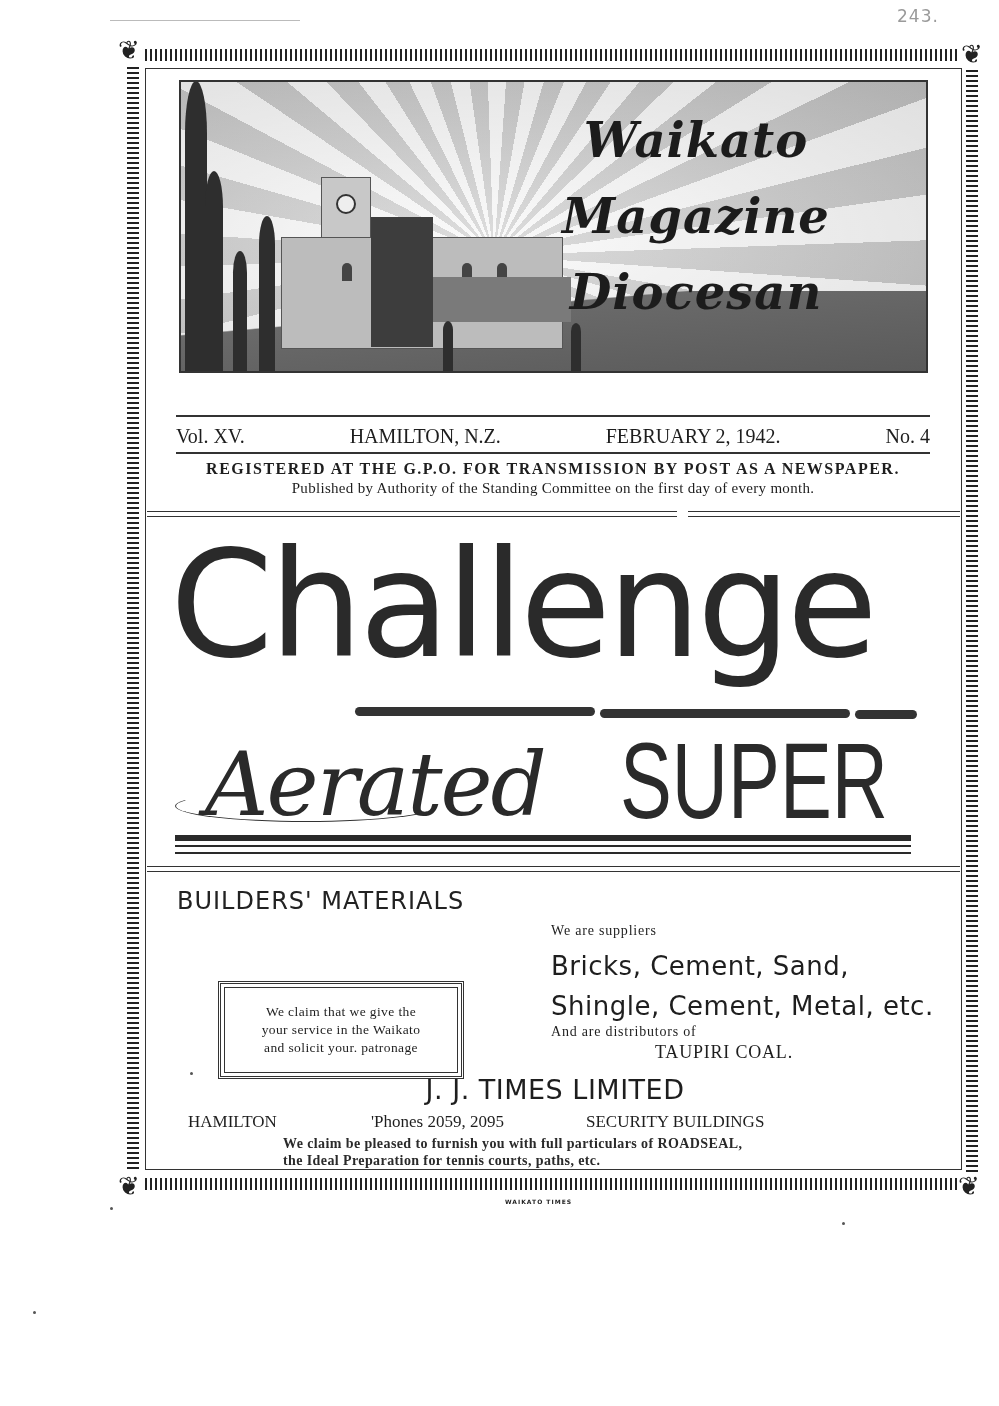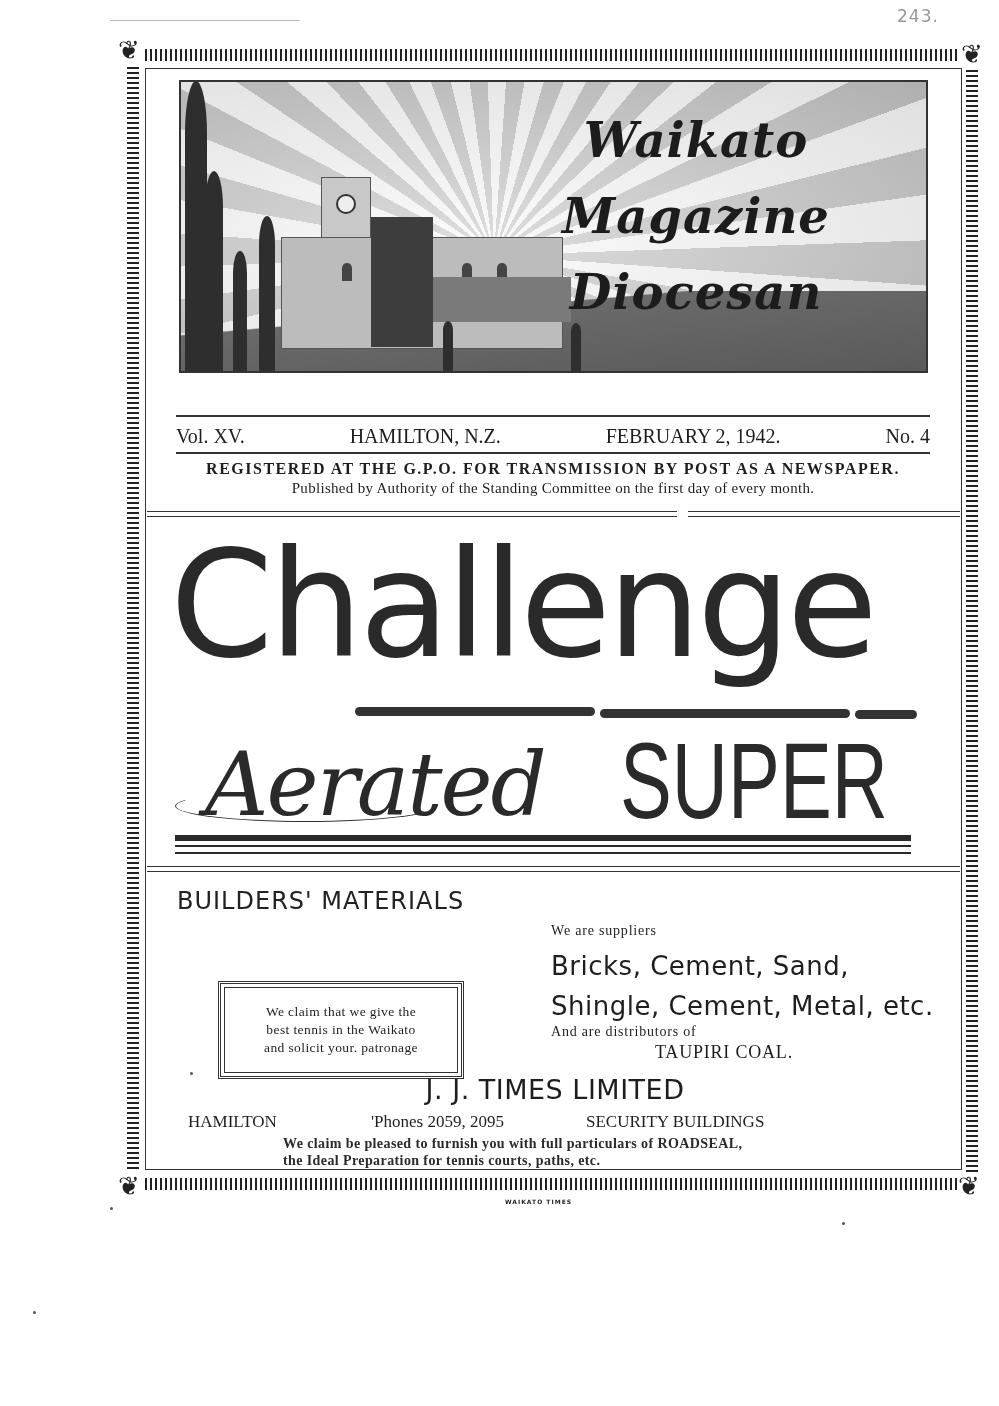--- a/index.html
+++ b/index.html
@@ -144,21 +144,21 @@
 <div class="abs thin" style="left:175px;top:845px;width:736px;"></div>
 <div class="abs thin" style="left:175px;top:852px;width:736px;"></div>
 <div class="abs dbl" style="left:147px;top:866px;width:813px;"></div>
 
 <div class="abs builders">BUILDERS' MATERIALS</div>
 
 <div class="abs claim-box">
   <div class="claim-inner">
     <div>
       <div>We claim that we give the</div>
-      <div>best tennis in the Waikato</div>
+      <div>your service in the Waikato</div>
       <div>and solicit your. patronage</div>
     </div>
   </div>
 </div>
 
 <div class="abs suppliers">We are suppliers</div>
 <div class="abs products">
   <div>Bricks, Cement, Sand,</div>
   <div>Shingle, Cement, Metal, etc.</div>
 </div>

